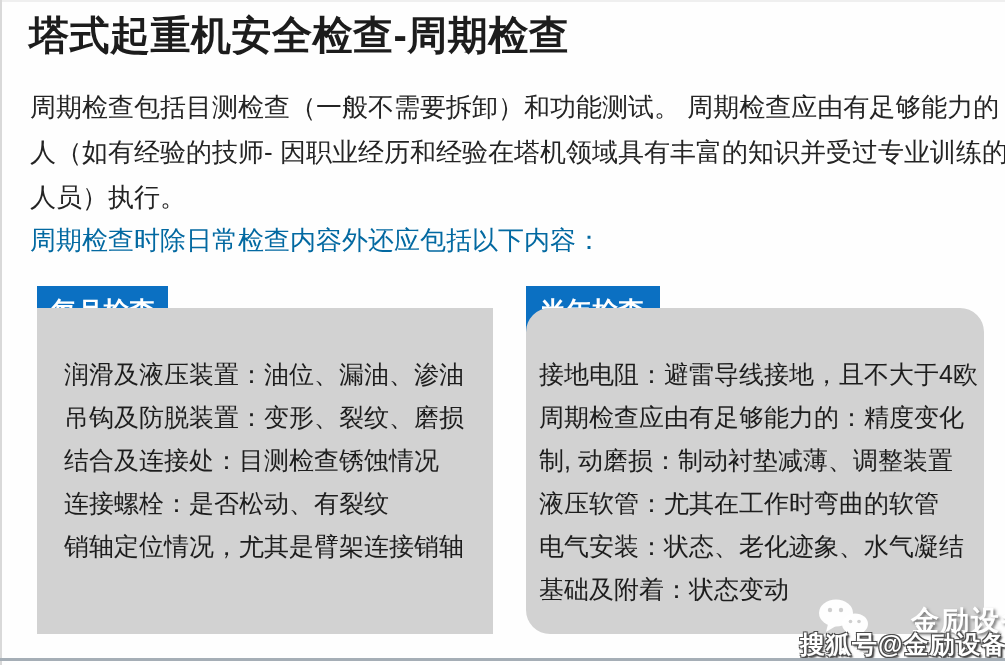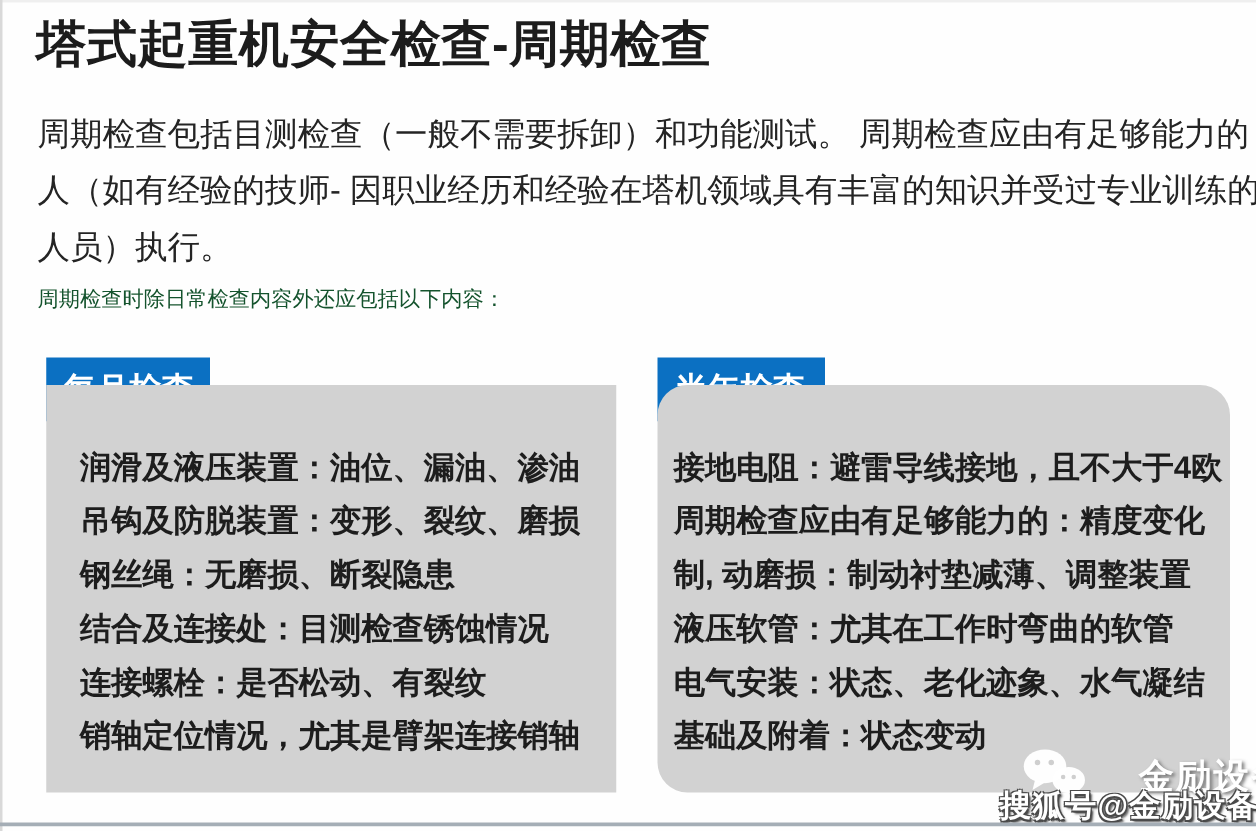--- a/index.html
+++ b/index.html
@@ -31,21 +31,21 @@
     font-size:40px; font-weight:bold; color:#1c1c1c;
     white-space:nowrap; letter-spacing:0.5px;
   }
   .intro {
     position:absolute; left:30px; top:85px;
     font-size:26px; color:#242424;
   }
   .intro .line { height:45px; line-height:45px; white-space:nowrap; }
   .lead-in {
     position:absolute; left:30px; top:218px;
-    font-size:17px; color:#14532d;
+    font-size:26px; color:#0369a1;
     height:44px; line-height:44px; white-space:nowrap;
   }
   .tab {
     position:absolute; top:286px; height:51px;
     background:var(--accent-blue, #0b70c2);
     color:#ffffff; font-size:26px; font-weight:600;
     line-height:51px; padding-left:14px; white-space:nowrap;
   }
   .tab-left  { left:37px;  width:131px; }
   .tab-right { left:526px; width:134px; }
@@ -53,21 +53,21 @@
     position:absolute; top:308px; height:326px;
     background:var(--panel-gray, #d2d2d2);
   }
   .panel-left  { left:37px;  width:456px; }
   .panel-right { left:526px; width:458px;border-radius:24px; }
   .items { position:absolute; top:45px; }
   .panel-left  .items { left:27px; }
   .panel-right .items { left:13px; }
   .item {
     height:43px; line-height:43px;
-    font-size:25px; color:#1d1d1d; font-weight:700;
+    font-size:25px; color:#1d1d1d; font-weight:400;
     white-space:nowrap;
   }
   .wechat-icon { position:absolute; left:816px; top:598px; }
   .brand-mark {
     position:absolute; left:872px; top:602px;
     font-size:28px; font-weight:bold; color:#ffffff;
     letter-spacing:2px; white-space:nowrap;
     text-shadow: 2px 2px 3px rgba(100,100,100,0.9);
     margin-left: 39px;
   }
@@ -102,21 +102,20 @@
     <div class="line">人员）执行。</div>
   </div>
 
   <div class="lead-in">周期检查时除日常检查内容外还应包括以下内容：</div>
 
   <div class="tab tab-left">每月检查</div>
   <div class="panel panel-left">
     <div class="items">
       <div class="item">润滑及液压装置：油位、漏油、渗油</div>
       <div class="item">吊钩及防脱装置：变形、裂纹、磨损</div>
-      <div class="item">钢丝绳：无磨损、断裂隐患</div>
       <div class="item">结合及连接处：目测检查锈蚀情况</div>
       <div class="item">连接螺栓：是否松动、有裂纹</div>
       <div class="item">销轴定位情况，尤其是臂架连接销轴</div>
     </div>
   </div>
 
   <div class="tab tab-right">半年检查</div>
   <div class="panel panel-right">
     <div class="items">
       <div class="item">接地电阻：避雷导线接地，且不大于4欧</div>

